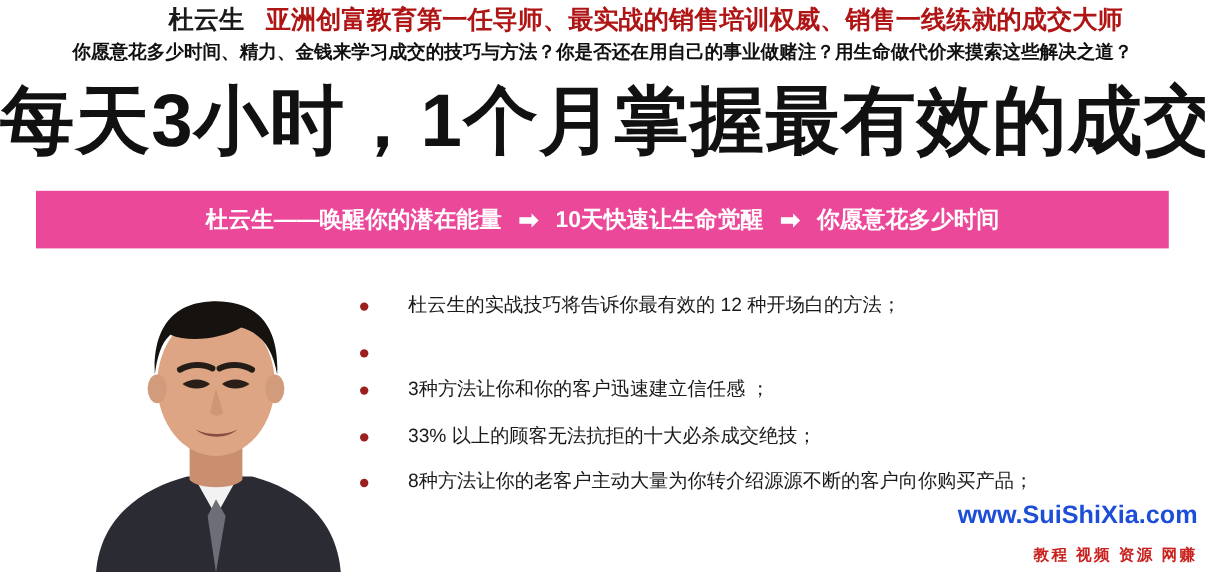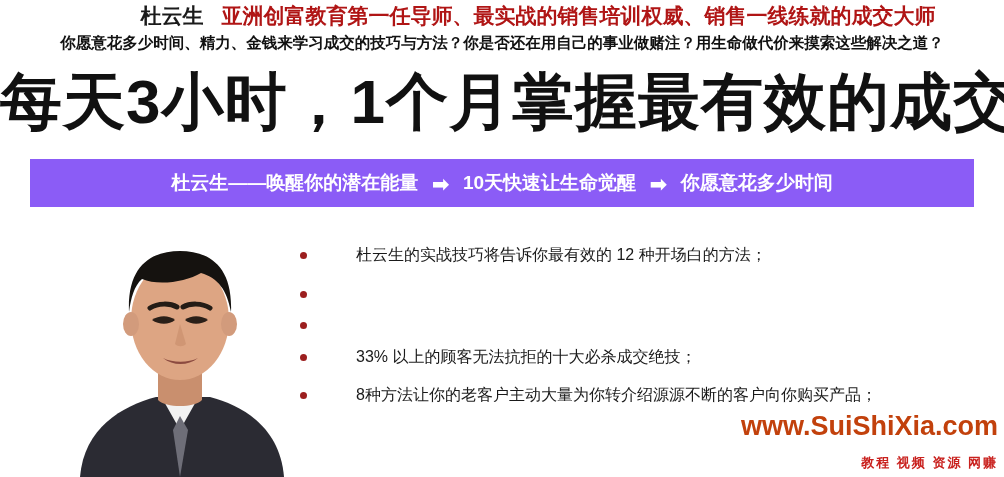--- a/index.html
+++ b/index.html
@@ -72,21 +72,21 @@
     white-space: nowrap;
   }
 
   
   .banner {
     position: absolute;
     top: 159px;
     left: 30px;
     width: 944px;
     height: 48px;
-    background: #8b5cf6;
+    background: #ec4899;
     display: flex;
     align-items: center;
     justify-content: center;
     box-sizing: border-box;
   }
   .banner-inner {
     display: flex;
     align-items: center;
     gap: 14px;
     color: #ffffff;
@@ -118,21 +118,20 @@
   .bullets {
     position: absolute;
     left: 300px;
     top: 244px;
     width: 660px;
   }
   .bullet-row {
     display: flex;
     align-items: flex-start;
     margin-bottom: 16.5px;
-    gap: 16px;
   }
   .bullet-dot {
     width: 7px;
     height: 7px;
     border-radius: 50%;
     background: #9c1f1f;
     margin-top: 8px;
     margin-right: 33px;
     flex: 0 0 auto;
   }
@@ -145,23 +144,23 @@
 
   
   .watermark {
     position: absolute;
     right: 6px;
     bottom: 6px;
     text-align: right;
     line-height: 1.15;
   }
   .watermark .wm-main {
-    font-size: 27px;
-    font-weight: bold;
-    color: #c2410c;
+    font-size: 21px;
+    font-weight: bold;
+    color: #1d4ed8;
     letter-spacing: 0px;
     white-space: nowrap;
   }
   .watermark .wm-sub {
     font-size: 13px;
     font-weight: bold;
     color: #c9211e;
     letter-spacing: 2px;
     margin-top: 14px;
     white-space: nowrap;
@@ -224,20 +223,21 @@
   <div class="bullets">
     <div class="bullet-row">
       <span class="bullet-dot"></span>
       <span class="bullet-text">杜云生的实战技巧将告诉你最有效的 12 种开场白的方法；</span>
     </div>
     <div class="bullet-row">
       <span class="bullet-dot"></span>
     </div>
     <div class="bullet-row">
       <span class="bullet-dot"></span>
+      <span class="bullet-text">3种方法让你和你的客户迅速建立信任感 ；</span>
     </div>
     <div class="bullet-row">
       <span class="bullet-dot"></span>
       <span class="bullet-text">33% 以上的顾客无法抗拒的十大必杀成交绝技；</span>
     </div>
     <div class="bullet-row">
       <span class="bullet-dot"></span>
       <span class="bullet-text">8种方法让你的老客户主动大量为你转介绍源源不断的客户向你购买产品；</span>
     </div>
   </div>

